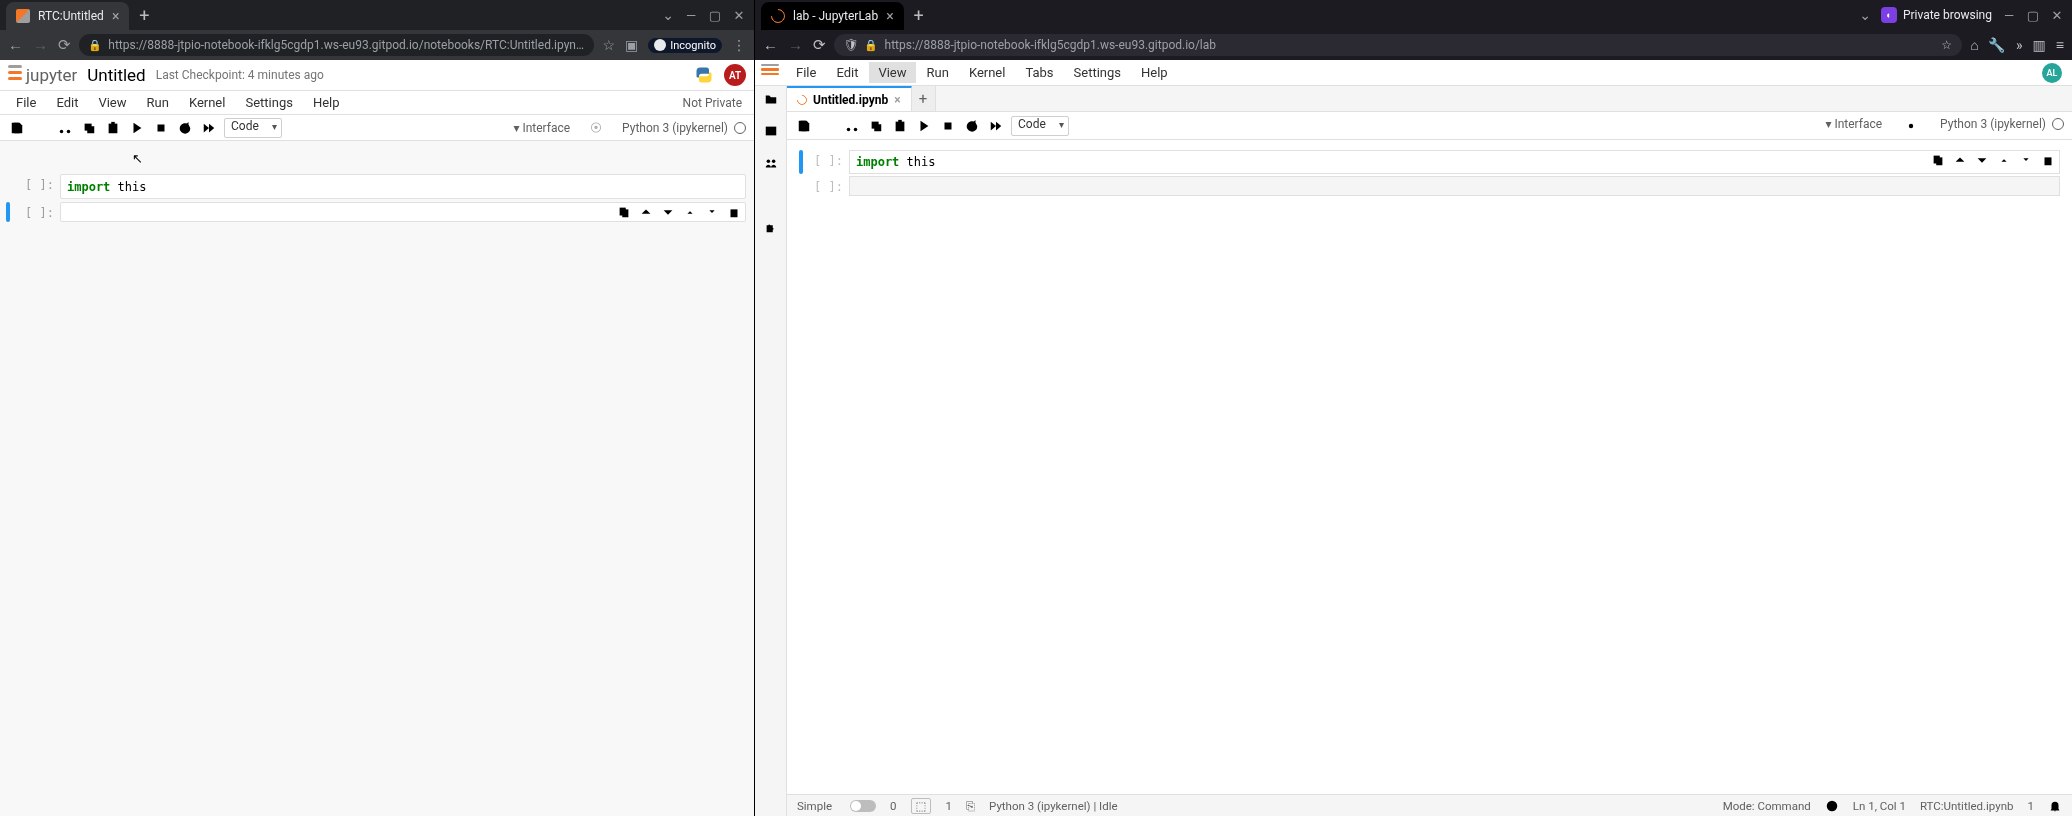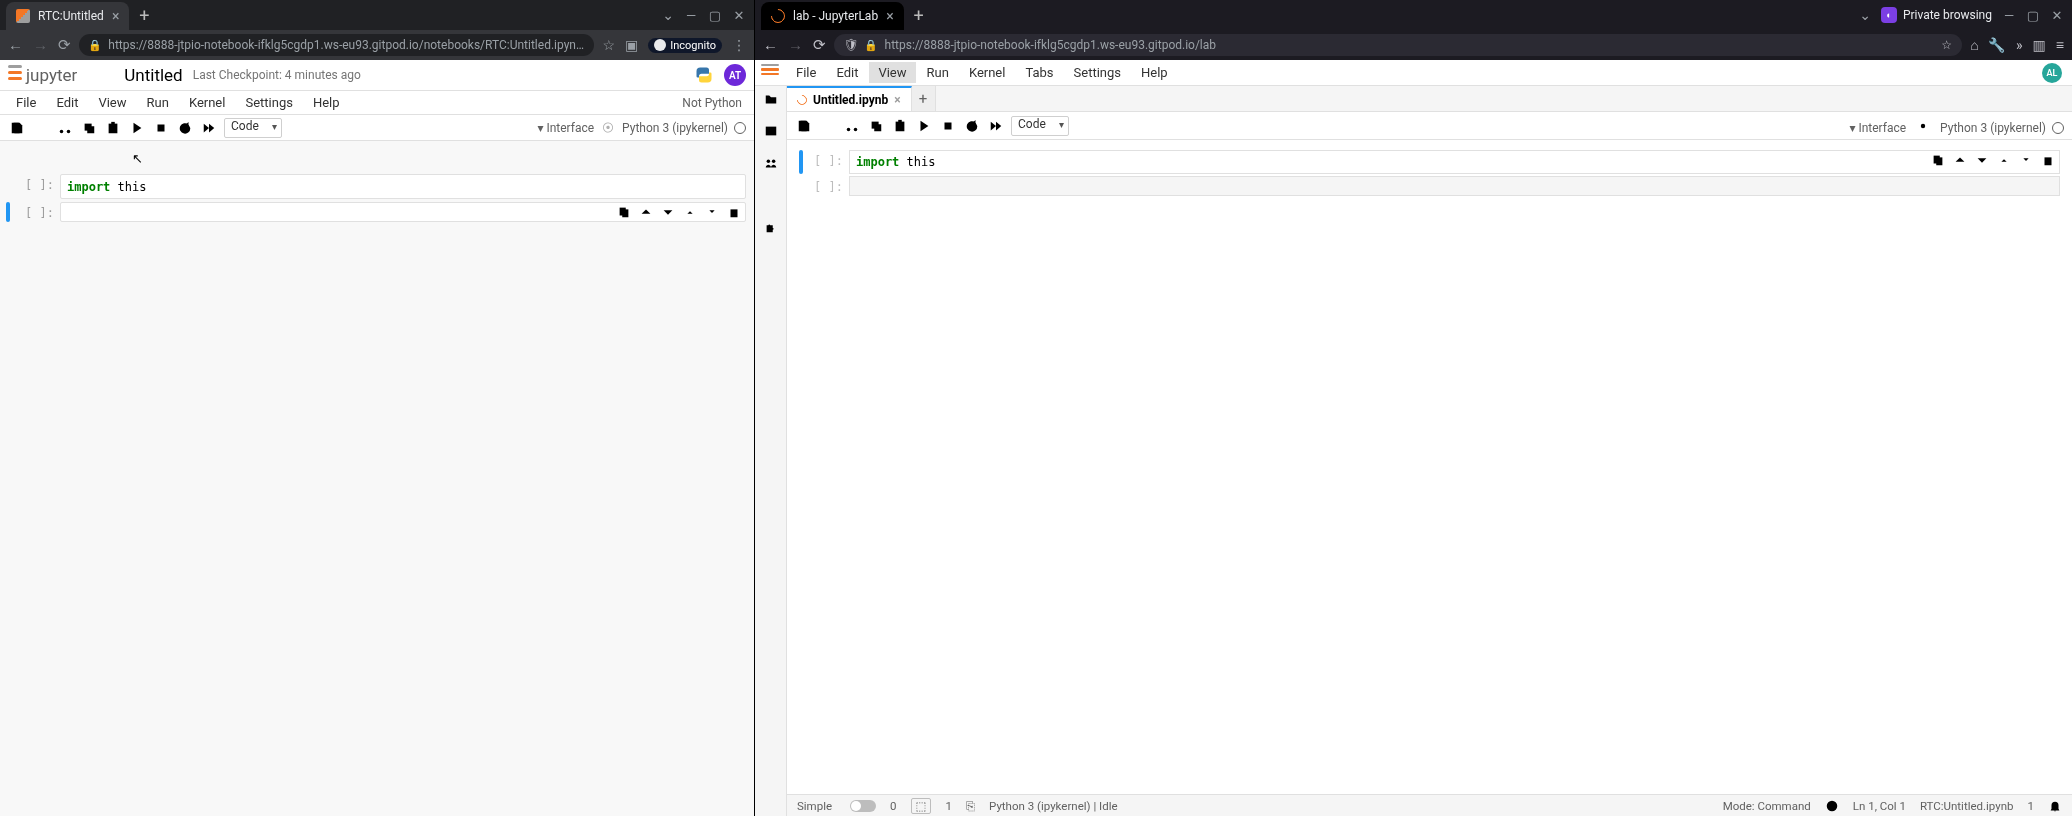--- a/index.html
+++ b/index.html
@@ -39,35 +39,35 @@
   .right .urlbar { background:#1c1b22; }
   .right .url-field { background:#2b2a33; color:#bfbfc7; }
 
   
   .jn-header { display:flex; align-items:center; padding:4px 8px; gap:10px; border-bottom:1px solid #e0e0e0; }
   .jn-logo { display:flex; align-items:flex-start; gap:4px; }
   .jn-logo-mark { display:flex; flex-direction:column; gap:3px; }
   .jn-logo-mark span { width:14px; height:3px; background:#f37726; border-radius:2px; }
   .jn-logo-mark span:first-child { background:#9e9e9e; }
   .jn-logo-text { font-size:17px; color:#616161; }
-  .jn-title { font-size:17px; color:#000;margin-left:37px; }
+  .jn-title { font-size:17px; color:#000; }
   .jn-check { font-size:12px; color:#757575; }
   .jn-header .spacer { flex:1; }
   .jn-py-ico { width:20px; height:20px; }
-  .jn-user { width:22px; height:22px; border-radius:50%; background:#6d28d9; color:#fff; display:inline-flex; align-items:center; justify-content:center; font-size:10px; font-weight:600; }
+  .jn-user { width:22px; height:22px; border-radius:50%; background:#b91c1c; color:#fff; display:inline-flex; align-items:center; justify-content:center; font-size:10px; font-weight:600; }
   .jn-menu { display:flex; align-items:center; padding:0 8px; height:24px; gap:4px; border-bottom:1px solid #e0e0e0; }
   .jn-menu .mi { padding:2px 8px; font-size:13px; color:#333; }
   .jn-menu .spacer { flex:1; }
   .jn-trusted { font-size:12px; color:#616161; padding-right:4px; }
   .jn-tool { display:flex; align-items:center; padding:2px 8px; height:26px; gap:6px; border-bottom:1px solid #e0e0e0; }
   .tb { width:18px; height:18px; display:inline-flex; align-items:center; justify-content:center; color:#616161; }
   .jn-sel { height:20px; border:1px solid #cfcfcf; border-radius:2px; padding:0 18px 0 6px; font-size:12px; position:relative; min-width:58px; color:#333; }
   .jn-sel::after { content:"▾"; position:absolute; right:4px; top:2px; font-size:10px; color:#555; }
   .jn-tool .spacer { flex:1; }
-  .jn-right { display:flex; align-items:flex-end; gap:8px; font-size:12px; color:#616161; }
+  .jn-right { display:flex; align-items:flex-start; gap:20px; font-size:12px; color:#616161; }
   .jn-krn { display:flex; align-items:center; gap:6px; }
   .krn-ind { width:12px; height:12px; border:1.5px solid #616161; border-radius:50%; }
   .jn-body { flex:1; background:#f8f8f8; position:relative; padding-top:30px; }
   .cursor-arrow { position:absolute; top:10px; left:132px; font-size:13px; color:#000; }
   .cell { display:flex; margin:3px 8px 3px 6px; position:relative; }
   .cell .bar { width:4px; background:transparent; border-radius:2px; margin-right:2px; }
   .cell.selected .bar { background:#2196f3; }
   .cell .prompt { width:48px; text-align:right; color:#303f9f; font-family: "SF Mono", Menlo, Consolas, monospace; font-size:12px; padding:4px 6px 0 0; color:#bdbdbd; }
   .cell .prompt.in { color:#9e9e9e; }
   .cell .content { flex:1; background:#fff; border:1px solid #e0e0e0; border-radius:2px; padding:4px 6px; min-height:20px; position:relative; }
@@ -275,21 +275,21 @@
   </div>
   <div class="jn-menu">
     <span class="mi">File</span>
     <span class="mi">Edit</span>
     <span class="mi">View</span>
     <span class="mi">Run</span>
     <span class="mi">Kernel</span>
     <span class="mi">Settings</span>
     <span class="mi">Help</span>
     <span class="spacer"></span>
-    <span class="jn-trusted">Not Python</span>
+    <span class="jn-trusted">Not Private</span>
   </div>
   <div class="jn-tool">
     <span class="tb">
         <svg class="ico">
           <use href="#i-save"></use>
         </svg>
       </span>
     <span class="tb">
         <svg class="ico">
           <use href="#i-plus"></use>

